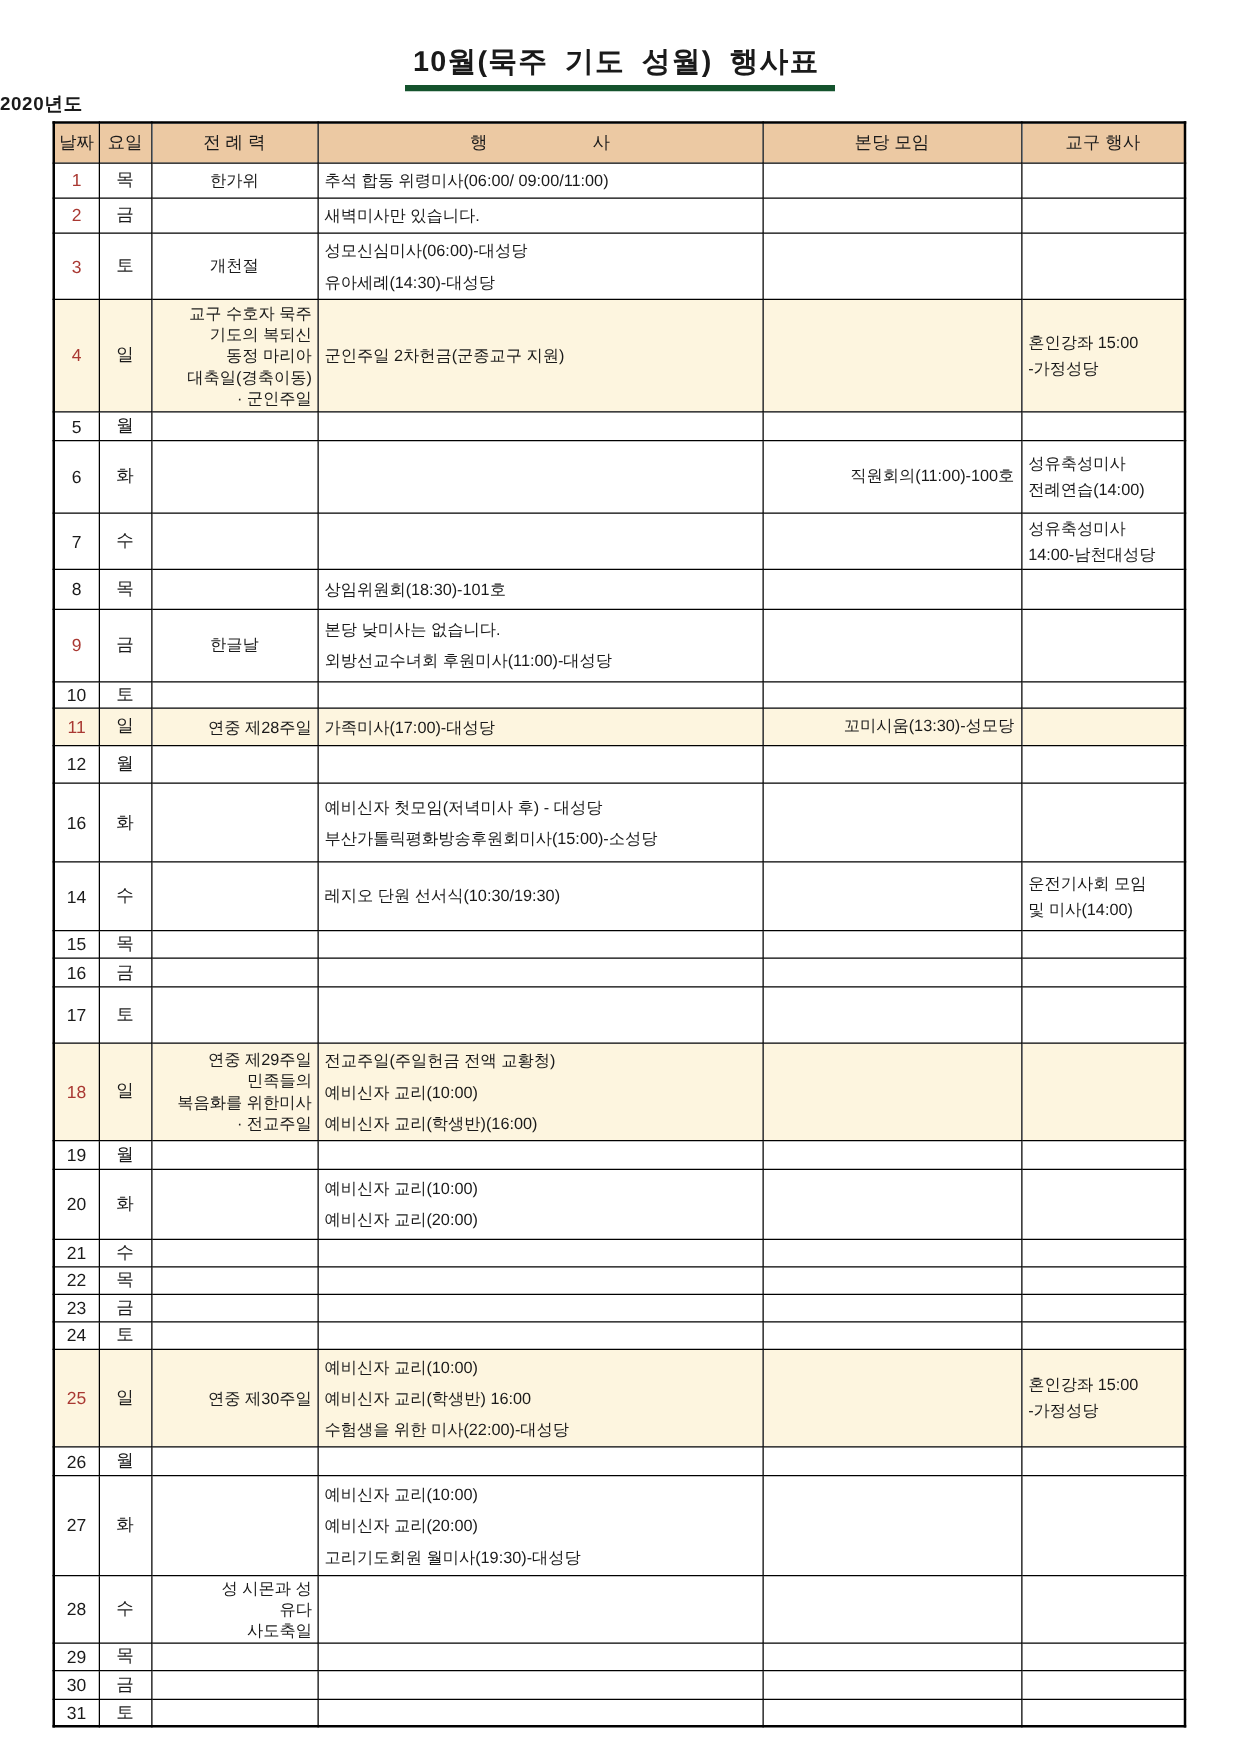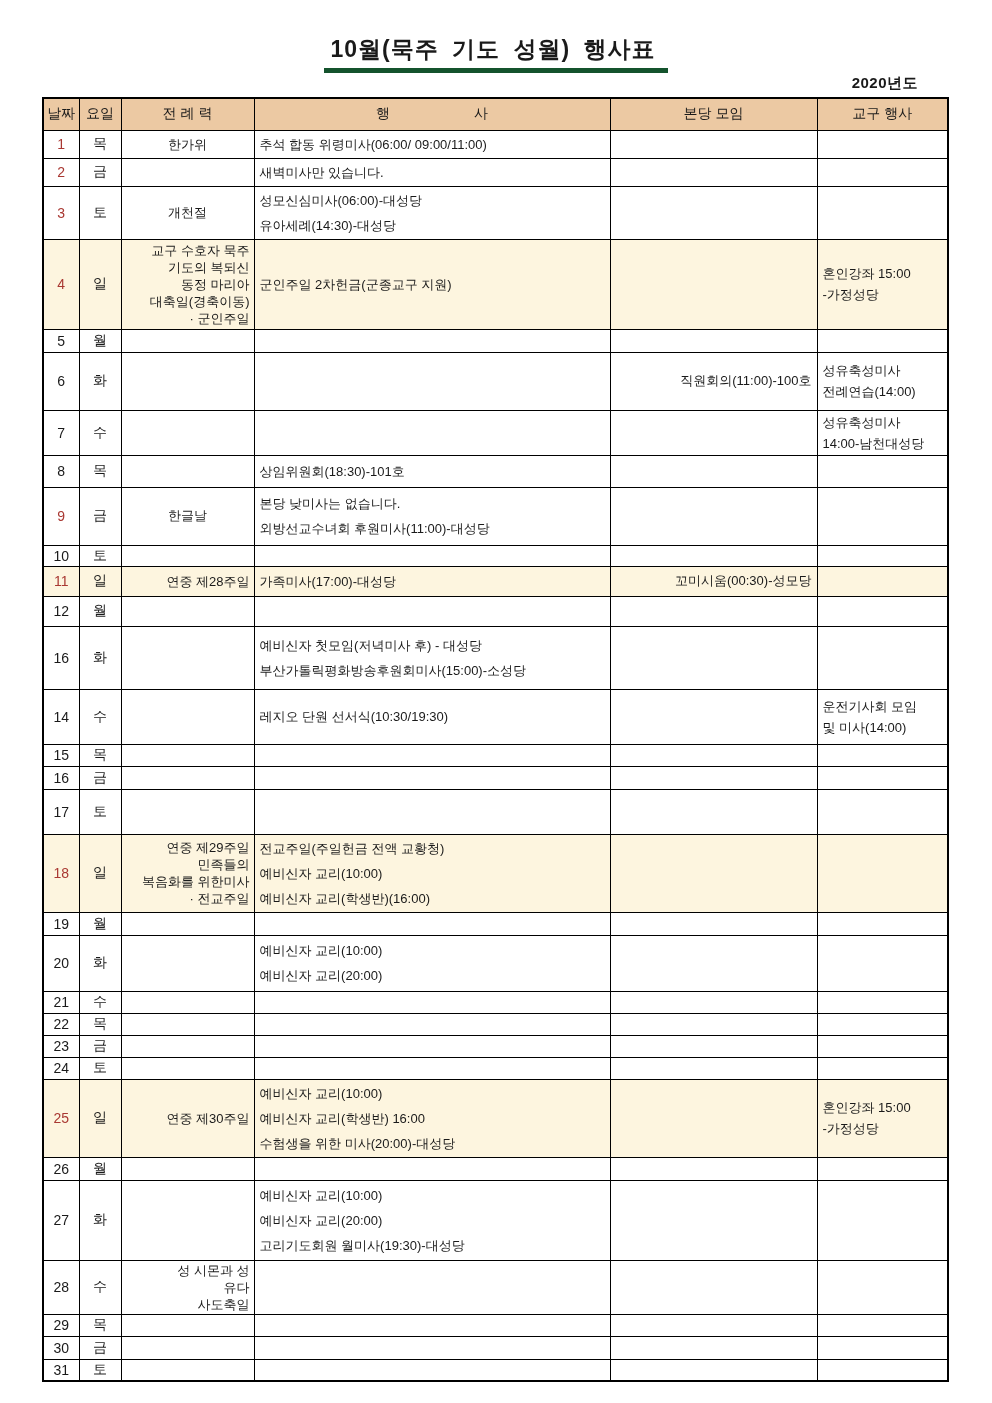--- a/index.html
+++ b/index.html
@@ -14,21 +14,21 @@
   body{
     width:992px;height:1403px;background:#ffffff;color:var(--text);
     font-family:"Liberation Sans","DejaVu Sans",sans-serif;
   }
   .title-wrap{text-align:center;padding-top:34px;}
   .title{
     display:inline-block;font-size:23px;font-weight:bold;letter-spacing:1px;
     border-bottom:5px solid #14532d;padding:0 12px 3px 6px;word-spacing:6px;
   }
   .year{
-    text-align:right;margin:1px 74px 4px 0;font-size:15px;font-weight:bold;letter-spacing:0.5px;
+    text-align:left;margin:1px 74px 4px 0;font-size:15px;font-weight:bold;letter-spacing:0.5px;
   }
   table{
     border-collapse:collapse;table-layout:fixed;margin-left:42px;
     border:2px solid var(--border);
   }
   th,td{
     border:1px solid var(--border);vertical-align:middle;
     padding:1px 5px;font-size:13px;overflow:hidden;
   }
   thead th{
@@ -236,21 +236,21 @@
         <td class="day">
           <div class="line">일</div>
         </td>
         <td class="liturgy" style="text-align: right;">
           <div class="line">연중 제28주일</div>
         </td>
         <td class="events">
           <div class="line">가족미사(17:00)-대성당</div>
         </td>
         <td class="parish">
-          <div class="line">꼬미시움(00:30)-성모당</div>
+          <div class="line">꼬미시움(13:30)-성모당</div>
         </td>
         <td class="diocese"></td>
       </tr>
       <tr style="height: 30px;">
         <td class="date">
           <div class="line">12</div>
         </td>
         <td class="day">
           <div class="line">월</div>
         </td>
@@ -429,21 +429,21 @@
         </td>
         <td class="day">
           <div class="line">일</div>
         </td>
         <td class="liturgy" style="text-align: right;">
           <div class="line">연중 제30주일</div>
         </td>
         <td class="events">
           <div class="line">예비신자 교리(10:00)</div>
           <div class="line">예비신자 교리(학생반) 16:00</div>
-          <div class="line">수험생을 위한 미사(20:00)-대성당</div>
+          <div class="line">수험생을 위한 미사(22:00)-대성당</div>
         </td>
         <td class="parish"></td>
         <td class="diocese">
           <div class="line">혼인강좌 15:00</div>
           <div class="line">-가정성당</div>
         </td>
       </tr>
       <tr style="height: 23px;">
         <td class="date">
           <div class="line">26</div>

